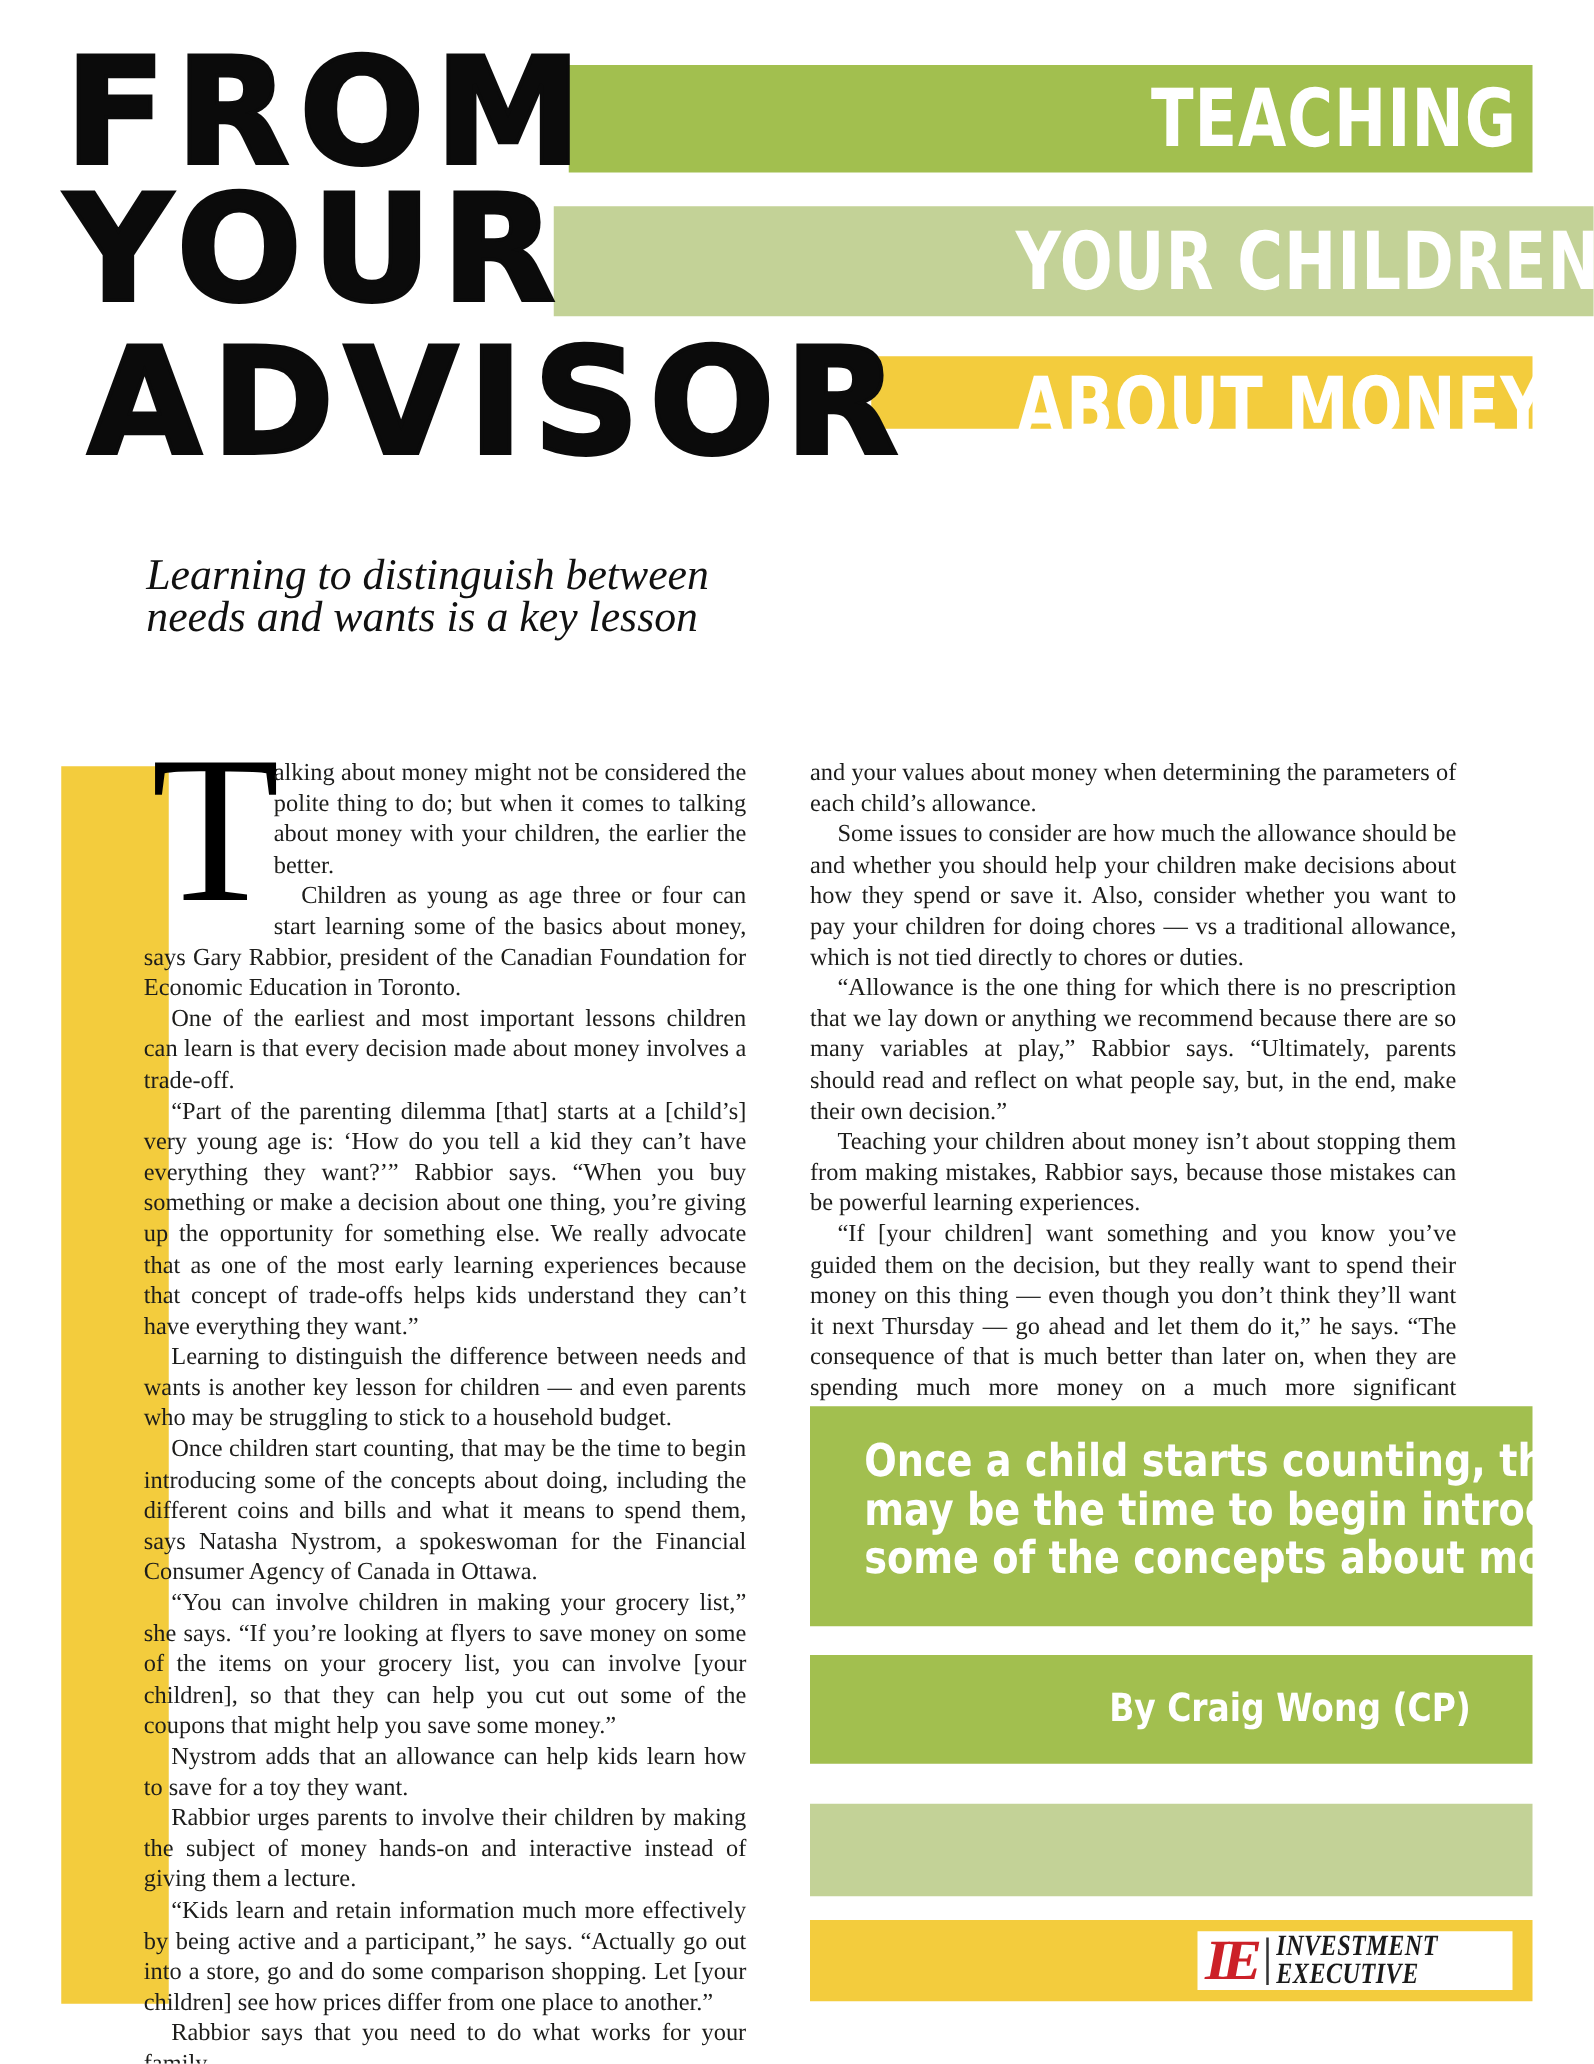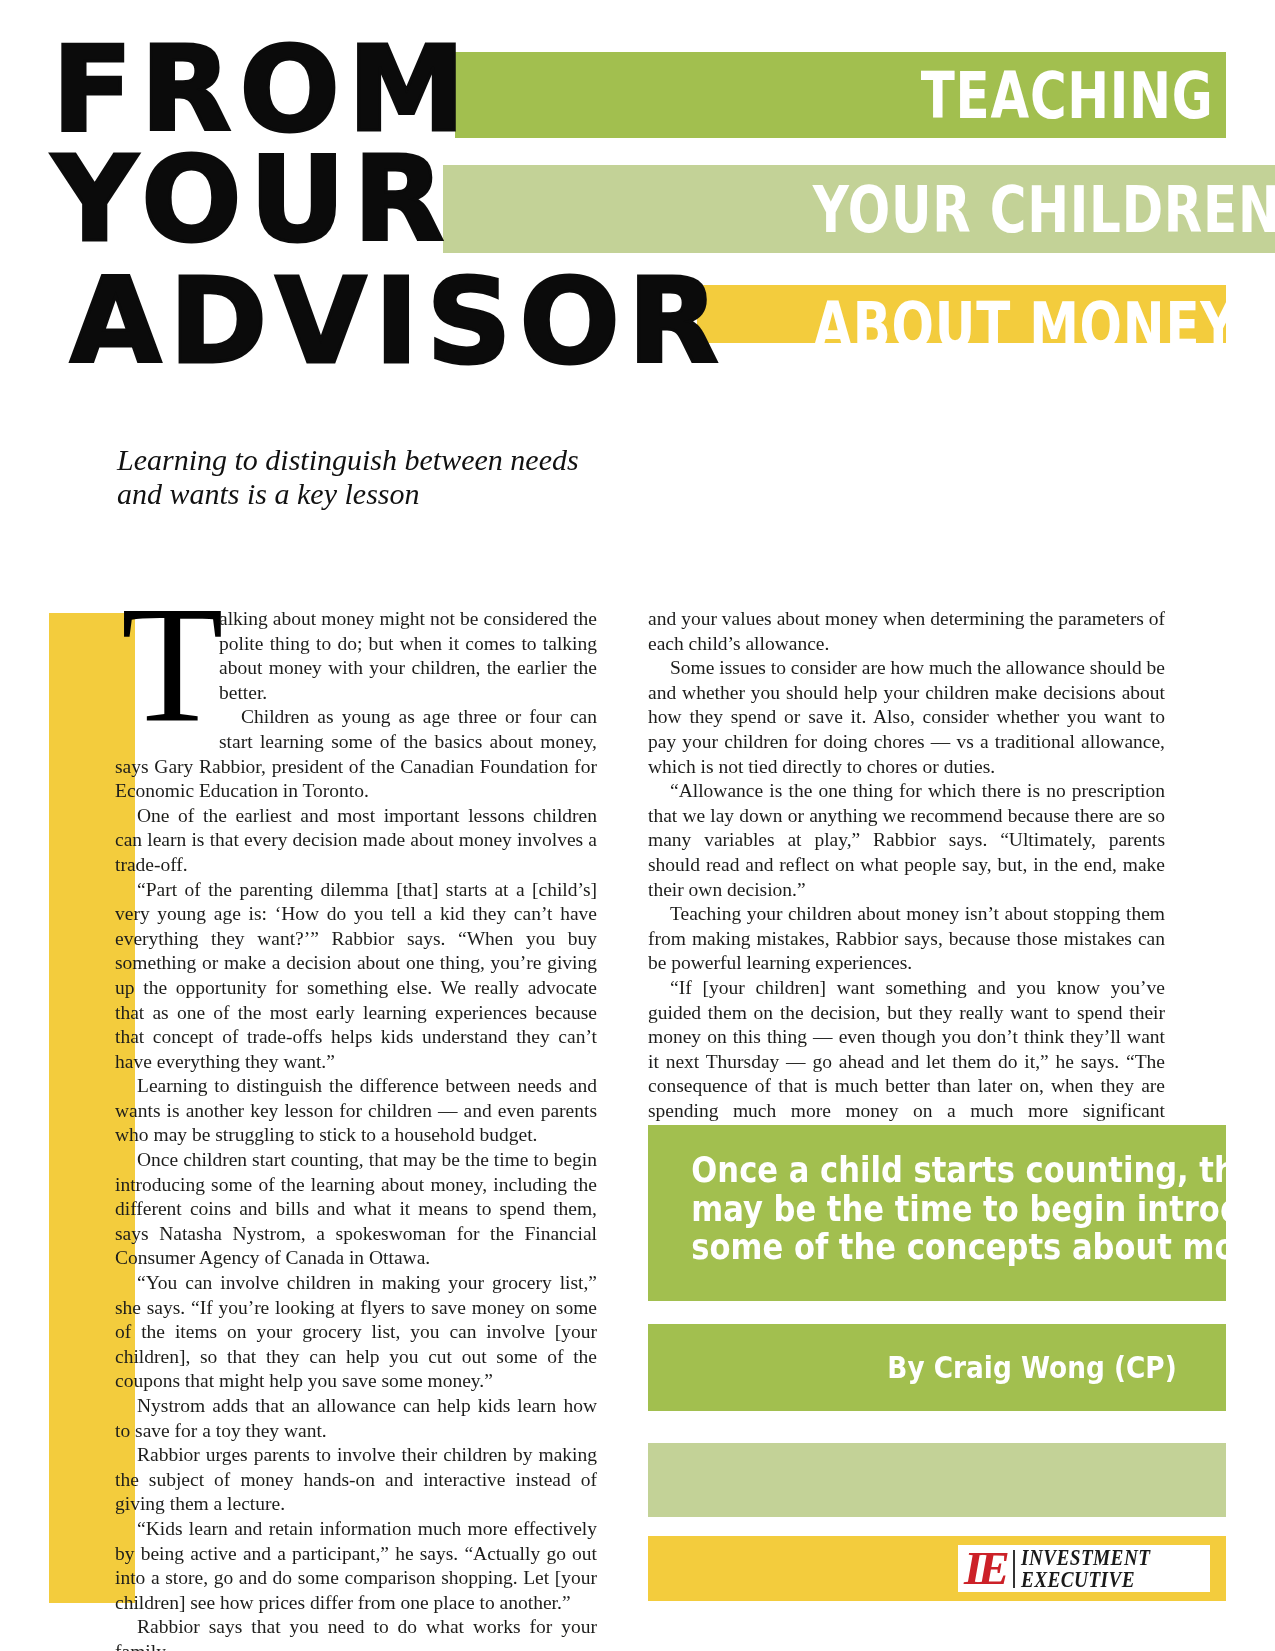--- a/index.html
+++ b/index.html
@@ -47,21 +47,21 @@
     letter-spacing:8px;
     font-size:118px;line-height:1;
     white-space:nowrap;
   }
   .word-1{left:52px;top:30px;}
   .word-2{left:52px;top:140px;}
   .word-3{left:70px;top:262px;}
   
   .subtitle{
     position:absolute;left:117px;top:443px;width:480px;
-    font-style:italic;font-size:30px;line-height:34px;color:#111111;
+    font-style:italic;font-size:35px;line-height:34px;color:#111111;
   }
   
   .side-yellow{
     position:absolute;left:49px;top:613px;width:86px;height:990px;
     background:var(--yellow);
   }
   .col{
     position:absolute;
     font-size:19.5px;line-height:24.6px;color:var(--body);
     text-align:justify;
@@ -166,21 +166,21 @@
 
   <div class="col col-left">
     <div class="dropcap-box">
       <span class="dropcap">T</span>
     </div>
     <p class="no-indent">alking about money might not be considered the polite thing to do; but when it comes to talking about money with your children, the earlier the better.</p>
     <p>Children as young as age three or four can start learning some of the basics about money, says Gary Rabbior, president of the Canadian Foundation for Economic Education in Toronto.</p>
     <p>One of the earliest and most important lessons children can learn is that every decision made about money involves a trade-off.</p>
     <p>“Part of the parenting dilemma [that] starts at a [child’s] very young age is: ‘How do you tell a kid they can’t have everything they want?’” Rabbior says. “When you buy something or make a decision about one thing, you’re giving up the opportunity for something else. We really advocate that as one of the most early learning experiences because that concept of trade-offs helps kids understand they can’t have everything they want.”</p>
     <p>Learning to distinguish the difference between needs and wants is another key lesson for children — and even parents who may be struggling to stick to a household budget.</p>
-    <p>Once children start counting, that may be the time to begin introducing some of the learning about money, including the different coins and bills and what it means to spend them, says Natasha Nystrom, a spokeswoman for the Financial Consumer Agency of Canada in Ottawa.</p>
+    <p>Once children start counting, that may be the time to begin introducing some of the concepts about doing, including the different coins and bills and what it means to spend them, says Natasha Nystrom, a spokeswoman for the Financial Consumer Agency of Canada in Ottawa.</p>
     <p>“You can involve children in making your grocery list,” she says. “If you’re looking at flyers to save money on some of the items on your grocery list, you can involve [your children], so that they can help you cut out some of the coupons that might help you save some money.”</p>
     <p>Nystrom adds that an allowance can help kids learn how to save for a toy they want.</p>
     <p>Rabbior urges parents to involve their children by making the subject of money hands-on and interactive instead of giving them a lecture.</p>
     <p>“Kids learn and retain information much more effectively by being active and a participant,” he says. “Actually go out into a store, go and do some comparison shopping. Let [your children] see how prices differ from one place to another.”</p>
     <p>Rabbior says that you need to do what works for your family</p>
   </div>
 
   <div class="col col-right">
     <p class="no-indent">and your values about money when determining the parameters of each child’s allowance.</p>
     <p>Some issues to consider are how much the allowance should be and whether you should help your children make decisions about how they spend or save it. Also, consider whether you want to pay your children for doing chores — vs a traditional allowance, which is not tied directly to chores or duties.</p>

